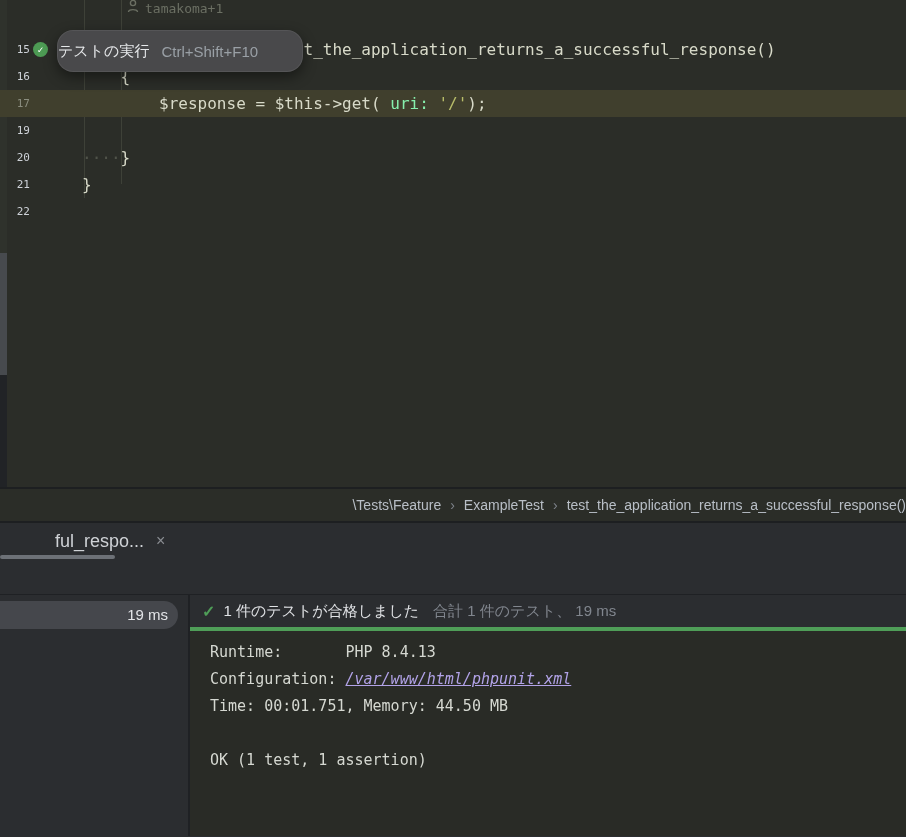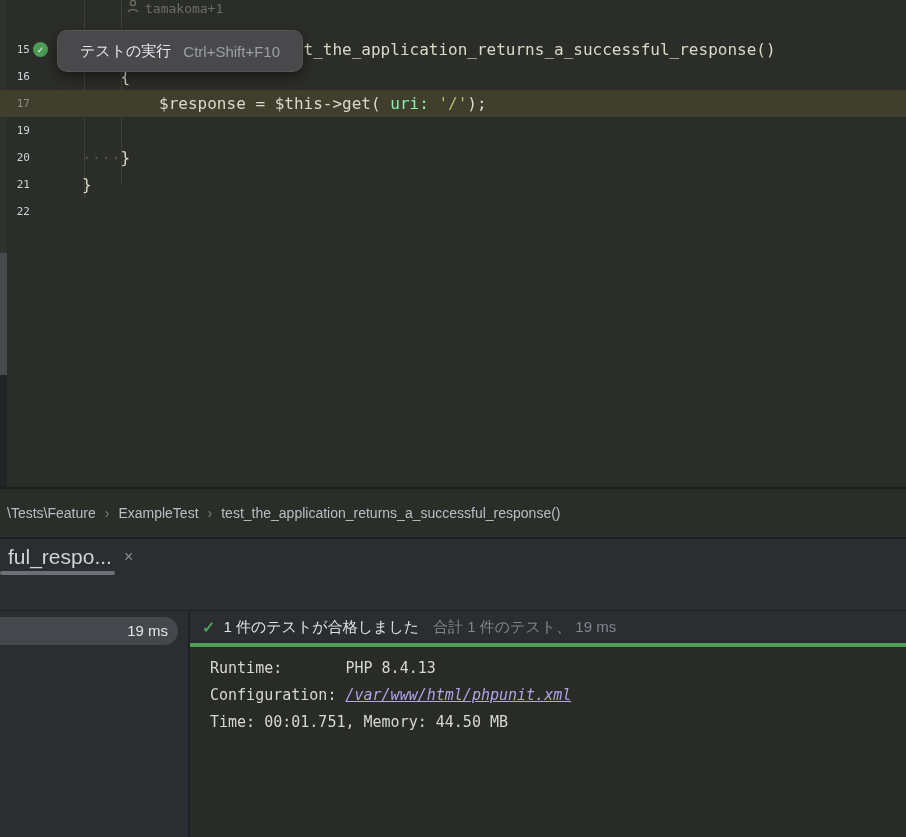--- a/index.html
+++ b/index.html
@@ -34,36 +34,36 @@
   .ws-dots { position:absolute; left:82px; top:0; color:rgba(214,218,196,0.22); }
   .ct { position:absolute; left:82px; top:0; }
   .tk-code { color:#d8dac9; }
   .tk-hint { color:#86efac;text-align:right; }
   .tk-hintpill { color:#8d9186; background:#3d3f37; border-radius:4px; padding:1px 4px; }
   .tk-string { color:#b8bd6a; }
   .tk-number { color:#48a789; }
   
   .tooltip {
     position:absolute; left:57px; top:30px; width:246px; height:42px; z-index:5;
-    background:#49494b; border:1px solid rgba(255,255,255,0.07); border-radius:10px;
-    display:flex; align-items:center; justify-content:center; gap:12px;
+    background:#49494b; border:1px solid rgba(255,255,255,0.07); border-radius:16px;
+    display:flex; align-items:center; gap:12px;
     box-shadow:0 5px 14px rgba(0,0,0,0.45);
   }
   .tooltip-label { font-size:15px; color:#e6e8ea; }
   .tooltip-shortcut { font-size:15px; color:#9aa0a6; }
   
   .hdiv2 { height:2px; background:#1d1f21; }
-  .breadcrumbs { height:48px; background:#2b2d28; display:flex; align-items:center; padding-left:7px;
-                 font-size:14px; color:#b9bfc7; }
+  .breadcrumbs { height:32px; background:#2b2d28; display:flex; align-items:center; padding-left:7px;
+                 font-size:14px; color:#b9bfc7;justify-content:flex-end; }
   .crumb { cursor:pointer; }
   .crumb-sep { margin:0 9px; color:#7d828a; font-size:14px; }
   
   .tab-strip { position:relative; height:36px; background:#2b2d30; }
   .run-tab { display:inline-flex; align-items:center; height:36px; padding:0 8px; cursor:pointer; }
-  .run-tab-label { font-size:21px; color:#cfd2d6; }
+  .run-tab-label { font-size:18px; color:#cfd2d6;margin-left:47px; }
   .tab-close { margin-left:12px; font-size:16px; color:#8a8d92; cursor:pointer; line-height:1; }
   .tab-underline { position:absolute; left:0; bottom:0; width:115px; height:4px; background:#6d7177; border-radius:2px; }
   .toolbar-row { height:36px; background:#2b2d30; border-bottom:1px solid #1f2124; }
   .content-row { display:flex; height:241px; background:#404040; }
   .test-tree { width:190px; border-right:2px solid #1f2124; background:#2b2d30; }
   .tree-selected {
     margin-top:6px; width:178px; height:28px; line-height:28px; background:#45474c;
     border-radius:0 15px 15px 0; text-align:right; padding-right:10px;
     font-size:15px; color:#e2e4e7; cursor:pointer;
   }
@@ -152,18 +152,19 @@
         <span class="result-check">✓</span>
         <span class="result-passed">1 件のテストが合格しました</span>
         <span class="result-summary">合計 1 件のテスト、 19 ms</span>
       </div>
       <div class="progress-bar"></div>
       <div class="console" id="console">
           <div class="console-line"><span class="tk2-plain">Runtime:       PHP 8.4.13</span></div>
           <div class="console-line"><span class="tk2-plain">Configuration: </span><span class="tk2-link">/var/www/html/phpunit.xml</span></div>
           <div class="console-line"><span class="tk2-plain">Time: 00:01.751, Memory: 44.50 MB</span></div>
           <div class="console-line">&nbsp;</div>
+          <div class="console-line"><span class="tk2-plain">OK (1 test, 1 assertion)</span></div>
           <div class="console-line">&nbsp;</div>
         </div>
     </div>
   </div>
 
 </div>
 
 </body></html>

